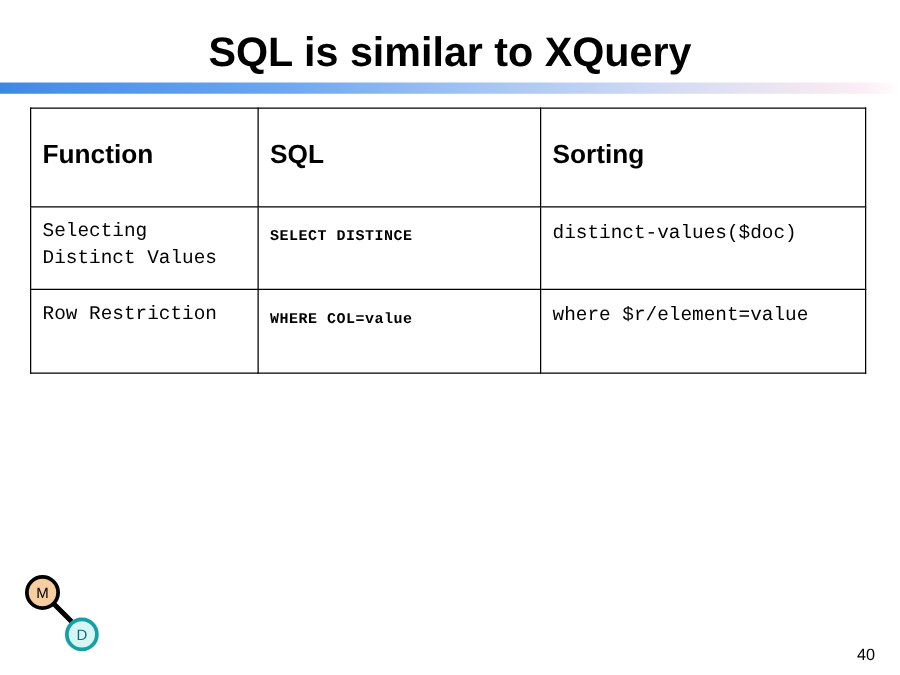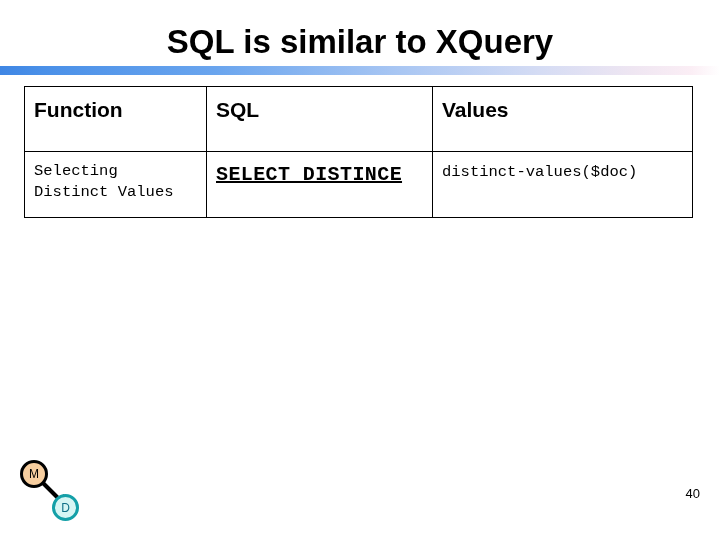--- a/index.html
+++ b/index.html
@@ -66,35 +66,34 @@
     line-height: 21px;
   }
   #compare-table col.c-func  { width: 182px; }
   #compare-table col.c-sql   { width: 226px; }
   #compare-table col.c-xq    { width: 260px; }
 
   #compare-table tr.head-row td {
     font-size: 21px;
     font-weight: bold;
     line-height: 26px;
-    padding-top: 10px;
+    padding-top: 24px;
   }
   #compare-table tr.head-row td { height: 48px; }
   #compare-table tr.r1 td { height: 50px; }
   #compare-table tr.r2 td { height: 51px; }
   #compare-table tr.r3 td { height: 66px; }
 
   .mono {
     font-family: "Liberation Mono", "DejaVu Sans Mono", monospace;
     font-weight: bold;
-    font-size: 20px;
+    font-size: 12px;
     line-height: 28px;
     white-space: pre;
     letter-spacing: 0.4px;
-    text-decoration: underline;
   }
   .plain {
     font-family: Liberation Mono, monospace;
     font-weight: normal;
     font-size: 15.5px;
     line-height: 23px;
   }
   .cell-line { display: block; }
 
   
@@ -139,21 +138,21 @@
     position: absolute;
     left: 0;
     top: 0;
     z-index: 1;
   }
 
   
   #page-number {
     position: absolute;
     right: 20px;
-    top: 486px;
+    top: 516px;
     font-size: 13px;
     color: #000000;
     font-family: "Liberation Sans", sans-serif;
   }
 </style>
 </head>
 <body>
 
 <div id="slide-title">SQL is similar to XQuery</div>
 
@@ -162,33 +161,42 @@
 <table id="compare-table">
   <colgroup>
     <col class="c-func">
       <col class="c-sql">
       <col class="c-xq">
   </colgroup>
   <tbody>
     <tr class="head-row">
       <td>Function</td>
       <td>SQL</td>
-      <td>Values</td>
+      <td>Sorting</td>
     </tr>
 
     <tr class="r1">
       <td class="plain">Selecting Distinct Values</td>
       <td>
         <span class="mono cell-line">SELECT DISTINCE</span>
       </td>
       <td>
         <span class="plain cell-line">distinct-values($doc)</span>
       </td>
     </tr>
 
+    <tr class="r2">
+      <td class="plain">Row Restriction</td>
+      <td>
+        <span class="mono cell-line">WHERE COL=value</span>
+      </td>
+      <td>
+        <span class="plain cell-line">where $r/element=value</span>
+      </td>
+    </tr>
 
   </tbody>
 </table>
 
 <div id="nav-glyph">
   <svg id="nav-arrow" width="84" height="76" viewBox="0 0 84 76">
     <line x1="24" y1="24" x2="46" y2="46" stroke="#000000" stroke-width="4"></line>
     <polygon points="52,52 38,48 48,38" fill="#000000"></polygon>
   </svg>
   <div class="node-circle" id="node-m">

